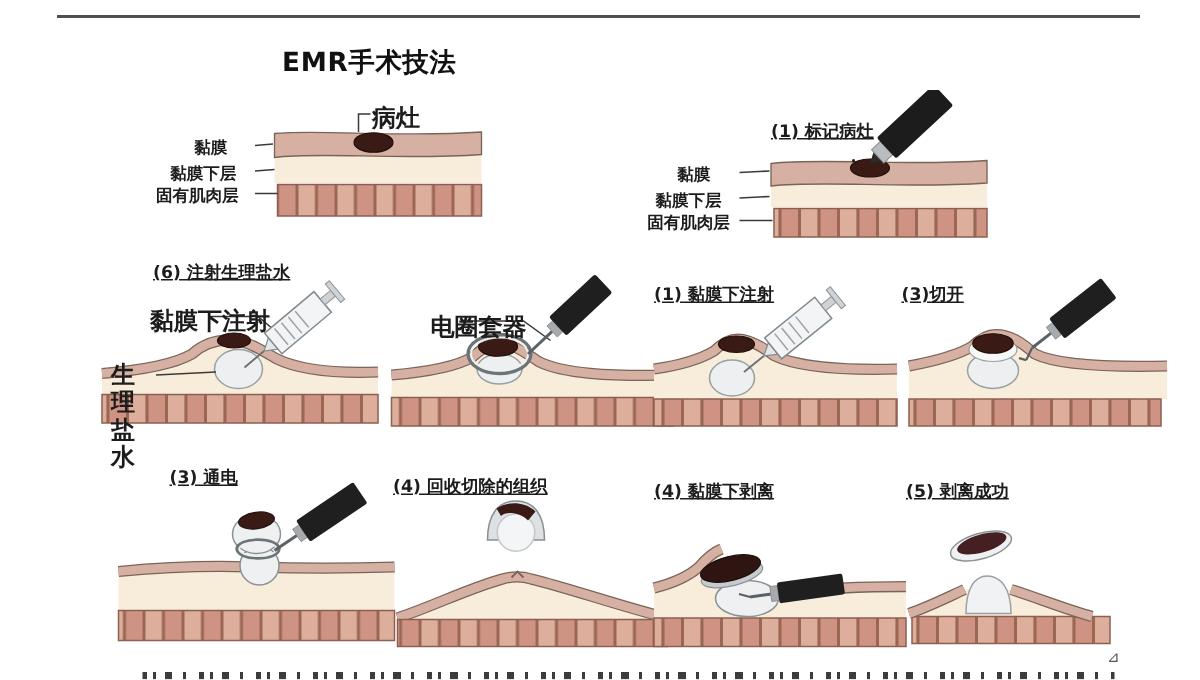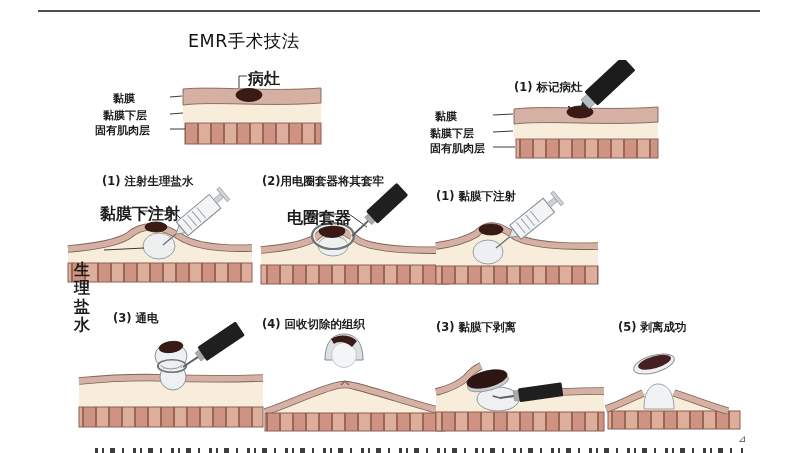--- a/index.html
+++ b/index.html
@@ -1,26 +1,26 @@
 <!DOCTYPE html>
 <html><head>
 <meta charset="utf-8">
 <style>
   html,body{margin:0;padding:0;background:#fff;}
   #stage{position:relative;width:800px;height:453px;background:#ffffff;overflow:hidden;
          font-family:"DejaVu Sans","Liberation Sans",sans-serif;color:#1c1c1c;}
   .rule{position:absolute;background:#4f4f4f;}
-  .col-title{position:absolute;font-size:17.5px;font-weight:400;color:#111;letter-spacing:.5px;white-space:nowrap;}
+  .col-title{position:absolute;font-size:17.5px;font-weight:700;color:#111;letter-spacing:.5px;white-space:nowrap;}
   .panel{position:absolute;}
   .panel svg{position:absolute;left:0;top:0;}
-  .step-title{position:absolute;font-size:11.5px;font-weight:600;color:#1c1c1c;white-space:nowrap;}
+  .step-title{position:absolute;font-size:11.5px;font-weight:600;color:#1c1c1c;white-space:nowrap;text-decoration:underline;}
   .sm-label{position:absolute;font-size:16px;font-weight:600;color:#1c1c1c;white-space:nowrap;}
   .sm-label.wrap{white-space:normal;word-break:break-all;line-height:1.15;}
   .layer-labels{position:absolute;}
-  .layer-labels div{position:absolute;text-align:left;font-size:11px;font-weight:600;color:#1c1c1c;white-space:nowrap;}
+  .layer-labels div{position:absolute;text-align:center;font-size:11px;font-weight:600;color:#1c1c1c;white-space:nowrap;}
   .crop-strip{position:absolute;left:95px;top:448px;width:648px;height:5px;opacity:.85;
     background:
       repeating-linear-gradient(90deg,#1a1a1a 0 3px,transparent 3px 7px,#1a1a1a 7px 9px,transparent 9px 15px,#1a1a1a 15px 20px,transparent 20px 27px,#1a1a1a 27px 29px,transparent 29px 38px);}
   .corner-mark{position:absolute;left:738px;top:433px;font-size:10px;color:#555;}
 </style>
 </head>
 <body>
 
 <div id="stage">
 
@@ -106,43 +106,42 @@
         <g stroke="#9aa2a7" stroke-width="1">
           <line x1="32" y1="-7" x2="32" y2="7"></line>
             <line x1="38" y1="-7" x2="38" y2="7"></line>
           <line x1="44" y1="-7" x2="44" y2="7"></line>
             <line x1="50" y1="-7" x2="50" y2="7"></line>
         </g>
         <rect x="68" y="-2.5" width="9" height="5" fill="#cfd3d5" stroke="#8f969b" stroke-width="0.7"></rect>
         <rect x="77" y="-8" width="3.5" height="16" fill="#cfd3d5" stroke="#8f969b" stroke-width="0.7"></rect>
       </g>
     </svg>
-    <div class="step-title" style="left:42px;top:4px;">(1) 注射生理盐水</div>
+    <div class="step-title" style="left:42px;top:4px;">(6) 注射生理盐水</div>
     <div class="sm-label" style="left:40px;top:34px;">黏膜下注射</div>
-    <div class="sm-label wrap" style="left:14px;top:71px;width:26px;margin-top:20px;">生理盐水</div>
+    <div class="sm-label wrap" style="left:14px;top:71px;width:26px;">生理盐水</div>
   </div>
 
   <div class="panel" style="left:255px;top:170px;width:200px;height:122px;">
     <svg viewBox="0 0 200 122" width="200" height="122">
       <path d="M6,80 C30,78 50,74 60,68 C68,61 72,59 78,59 C86,59 94,64 104,71 C120,79 150,81 194,80 L194,95 L6,95 Z" fill="#f8edda"></path>
       <ellipse cx="78" cy="76" rx="15" ry="10" fill="#edeff0" stroke="#97a0a3"></ellipse>
       <path d="M6,80 C30,78 50,74 60,68 C68,61 72,59 78,59 C86,59 94,64 104,71 C120,79 150,81 194,80" fill="none" stroke="#7a6458" stroke-width="7.5"></path>
       <path d="M6,80 C30,78 50,74 60,68 C68,61 72,59 78,59 C86,59 94,64 104,71 C120,79 150,81 194,80" fill="none" stroke="#d6b0a3" stroke-width="5.8"></path>
       <ellipse cx="77" cy="61" rx="13" ry="6.5" fill="#3a1a15" stroke="#241008" stroke-width="0.8"></ellipse>
       <ellipse cx="78" cy="66" rx="21" ry="13" fill="none" stroke="#6d7478" stroke-width="2.2"></ellipse>
       <ellipse cx="78" cy="66" rx="19" ry="11" fill="none" stroke="#eff1f1" stroke-width="1.3"></ellipse>
       <rect x="6" y="95" width="188" height="19" fill="url(#musclePat)" stroke="#8d5f52"></rect>
       <polyline points="58,44 94,44 112,57" fill="none" stroke="#3a3a3a" stroke-width="1"></polyline>
       <g transform="translate(97,66) rotate(-43)">
         <line x1="0" y1="0" x2="24" y2="0" stroke="#5a6268" stroke-width="2"></line>
         <rect x="22" y="-5" width="5" height="10" fill="#a7abad" stroke="#8a8f92" stroke-width="0.6"></rect>
         <rect x="27" y="-8.5" width="42" height="17" rx="1.5" fill="#1f1f1f"></rect>
       </g>
     </svg>
-    <div class="step-title" style="left:7px;top:4px;">(2)用电圈套器将其套牢</div>
     <div class="sm-label" style="left:12px;top:38px;padding-left:20px;">电圈套器</div>
   </div>
 
   <div class="panel" style="left:430px;top:172px;width:175px;height:118px;">
     <svg viewBox="0 0 175 118" width="175" height="118">
       <path d="M6,74 C20,72 36,68 46,62 C52,56 57,54 62,54 C70,54 78,59 86,65 C100,72 130,75 168,74 L168,94 L6,94 Z" fill="#f8edda"></path>
       <ellipse cx="58" cy="80" rx="15" ry="12" fill="#edeff0" stroke="#97a0a3"></ellipse>
       <path d="M6,74 C20,72 36,68 46,62 C52,56 57,54 62,54 C70,54 78,59 86,65 C100,72 130,75 168,74" fill="none" stroke="#7a6458" stroke-width="7.5"></path>
       <path d="M6,74 C20,72 36,68 46,62 C52,56 57,54 62,54 C70,54 78,59 86,65 C100,72 130,75 168,74" fill="none" stroke="#d6b0a3" stroke-width="5.8"></path>
       <ellipse cx="61" cy="57.5" rx="12" ry="5.5" fill="#3a1a15" stroke="#241008" stroke-width="0.8"></ellipse>
@@ -157,20 +156,39 @@
           <line x1="44" y1="-7" x2="44" y2="7"></line>
             <line x1="50" y1="-7" x2="50" y2="7"></line>
         </g>
         <rect x="68" y="-2.5" width="9" height="5" fill="#cfd3d5" stroke="#8f969b" stroke-width="0.7"></rect>
         <rect x="77" y="-8" width="3.5" height="16" fill="#cfd3d5" stroke="#8f969b" stroke-width="0.7"></rect>
       </g>
     </svg>
     <div class="step-title" style="left:6px;top:17px;">(1) 黏膜下注射</div>
   </div>
 
+  <div class="panel" style="left:598px;top:172px;width:190px;height:118px;">
+    <svg viewBox="0 0 190 118" width="190" height="118">
+      <path d="M8,72 C24,69 40,65 50,59 C56,53 61,51 66,51 C76,51 84,57 92,64 C106,71 136,73 180,72 L180,94 L8,94 Z" fill="#f8edda"></path>
+      <ellipse cx="64" cy="75" rx="17" ry="12" fill="#edeff0" stroke="#97a0a3"></ellipse>
+      <path d="M8,72 C24,69 40,65 50,59 C56,53 61,51 66,51 C76,51 84,57 92,64 C106,71 136,73 180,72" fill="none" stroke="#7a6458" stroke-width="7.5"></path>
+      <path d="M8,72 C24,69 40,65 50,59 C56,53 61,51 66,51 C76,51 84,57 92,64 C106,71 136,73 180,72" fill="none" stroke="#d6b0a3" stroke-width="5.8"></path>
+      <ellipse cx="64" cy="61" rx="16" ry="8" fill="#f6f7f7" stroke="#9aa0a3" stroke-width="0.8"></ellipse>
+      <ellipse cx="64" cy="57" rx="13.5" ry="6.5" fill="#3a1a15" stroke="#241008" stroke-width="0.8"></ellipse>
+      <rect x="8" y="94" width="168" height="18" fill="url(#musclePat)" stroke="#8d5f52"></rect>
+      <g transform="translate(90,60) rotate(-38)">
+        <line x1="0" y1="0" x2="-8" y2="4" stroke="#5a6268" stroke-width="1.5"></line>
+        <line x1="-8" y1="4" x2="-11" y2="0" stroke="#5a6268" stroke-width="1.5"></line>
+        <line x1="0" y1="0" x2="18" y2="0" stroke="#5a6268" stroke-width="2"></line>
+        <rect x="16" y="-5" width="5" height="10" fill="#a7abad" stroke="#8a8f92" stroke-width="0.6"></rect>
+        <rect x="21" y="-8.5" width="44" height="17" rx="1.5" fill="#1f1f1f"></rect>
+      </g>
+    </svg>
+    <div class="step-title" style="left:3px;top:17px;">(3)切开</div>
+  </div>
 
   <div class="panel" style="left:71px;top:305px;width:200px;height:128px;text-align:right;">
     <svg viewBox="0 0 200 128" width="200" height="128">
       <path d="M8,76 C40,73 70,72 96,73 C130,74 162,74 192,73 L192,102 L8,102 Z" fill="#f8edda"></path>
       <path d="M8,76 C40,73 70,72 96,73 C130,74 162,74 192,73" fill="none" stroke="#7a6458" stroke-width="7.5"></path>
       <path d="M8,76 C40,73 70,72 96,73 C130,74 162,74 192,73" fill="none" stroke="#d6b0a3" stroke-width="5.8"></path>
       <ellipse cx="102" cy="72" rx="13" ry="13" fill="#eef0f2" stroke="#8a9296"></ellipse>
       <ellipse cx="100" cy="51" rx="16" ry="13" fill="#eef0f2" stroke="#8a9296"></ellipse>
       <ellipse cx="100" cy="42" rx="12" ry="5.5" transform="rotate(-8 100 42)" fill="#3a1a15" stroke="#241008" stroke-width="0.8"></ellipse>
       <ellipse cx="101" cy="61" rx="14" ry="6" fill="none" stroke="#6d7478" stroke-width="2.2"></ellipse>
@@ -212,36 +230,36 @@
       <ellipse cx="68" cy="91" rx="21" ry="12" fill="#eef0f1" stroke="#8a9296"></ellipse>
       <ellipse cx="58" cy="75" rx="21" ry="7.5" transform="rotate(-14 58 75)" fill="#c7cbcd" stroke="#8a9296" stroke-width="0.8"></ellipse>
       <ellipse cx="57" cy="71" rx="20.5" ry="8" transform="rotate(-14 57 71)" fill="#2e1512" stroke="#1c0c0a" stroke-width="0.8"></ellipse>
       <g transform="translate(70,90) rotate(-8)">
         <line x1="0" y1="0" x2="-7" y2="-3" stroke="#5a6268" stroke-width="1.5"></line>
         <line x1="0" y1="0" x2="16" y2="0" stroke="#5a6268" stroke-width="2"></line>
         <rect x="14" y="-5" width="5" height="10" fill="#a7abad" stroke="#8a8f92" stroke-width="0.6"></rect>
         <rect x="19" y="-7" width="44" height="14" rx="1.5" fill="#1f1f1f"></rect>
       </g>
     </svg>
-    <div class="step-title" style="left:6px;top:12px;">(3) 黏膜下剥离</div>
+    <div class="step-title" style="left:6px;top:12px;">(4) 黏膜下剥离</div>
   </div>
 
   <div class="panel" style="left:600px;top:308px;width:190px;height:125px;">
     <svg viewBox="0 0 190 125" width="190" height="125">
       <path d="M8,102 C20,98 32,91 44,85 L73,85 C90,90 108,98 126,103 L8,103 Z" fill="#f8edda"></path>
       <rect x="8" y="103" width="132" height="18" fill="url(#musclePat)" stroke="#8d5f52"></rect>
       <path d="M44,101 C44,84 50,76 58,76 C67,76 74,84 74,101 Z" fill="#f1f2f3" stroke="#9aa0a3"></path>
       <path d="M6,101 C18,97 30,91 43,85" fill="none" stroke="#7a6458" stroke-width="7.5"></path>
       <path d="M6,101 C18,97 30,91 43,85" fill="none" stroke="#d6b0a3" stroke-width="5.8"></path>
       <path d="M74,85 C90,90 110,98 128,103" fill="none" stroke="#7a6458" stroke-width="7.5"></path>
       <path d="M74,85 C90,90 110,98 128,103" fill="none" stroke="#d6b0a3" stroke-width="5.8"></path>
       <g transform="rotate(-16 54 56)">
         <ellipse cx="54" cy="56" rx="21" ry="8.5" fill="#eef0f1" stroke="#8a9296"></ellipse>
         <ellipse cx="55" cy="54.5" rx="17" ry="6" fill="#461f23"></ellipse>
       </g>
     </svg>
-    <div class="step-title" style="left:18px;top:12px;">(5) 剥离成功</div>
+    <div class="step-title" style="left:4px;top:12px;">(5) 剥离成功</div>
   </div>
 
   <div class="crop-strip"></div>
   <div class="corner-mark">⊿</div>
 
 </div>
 
 </body></html>

